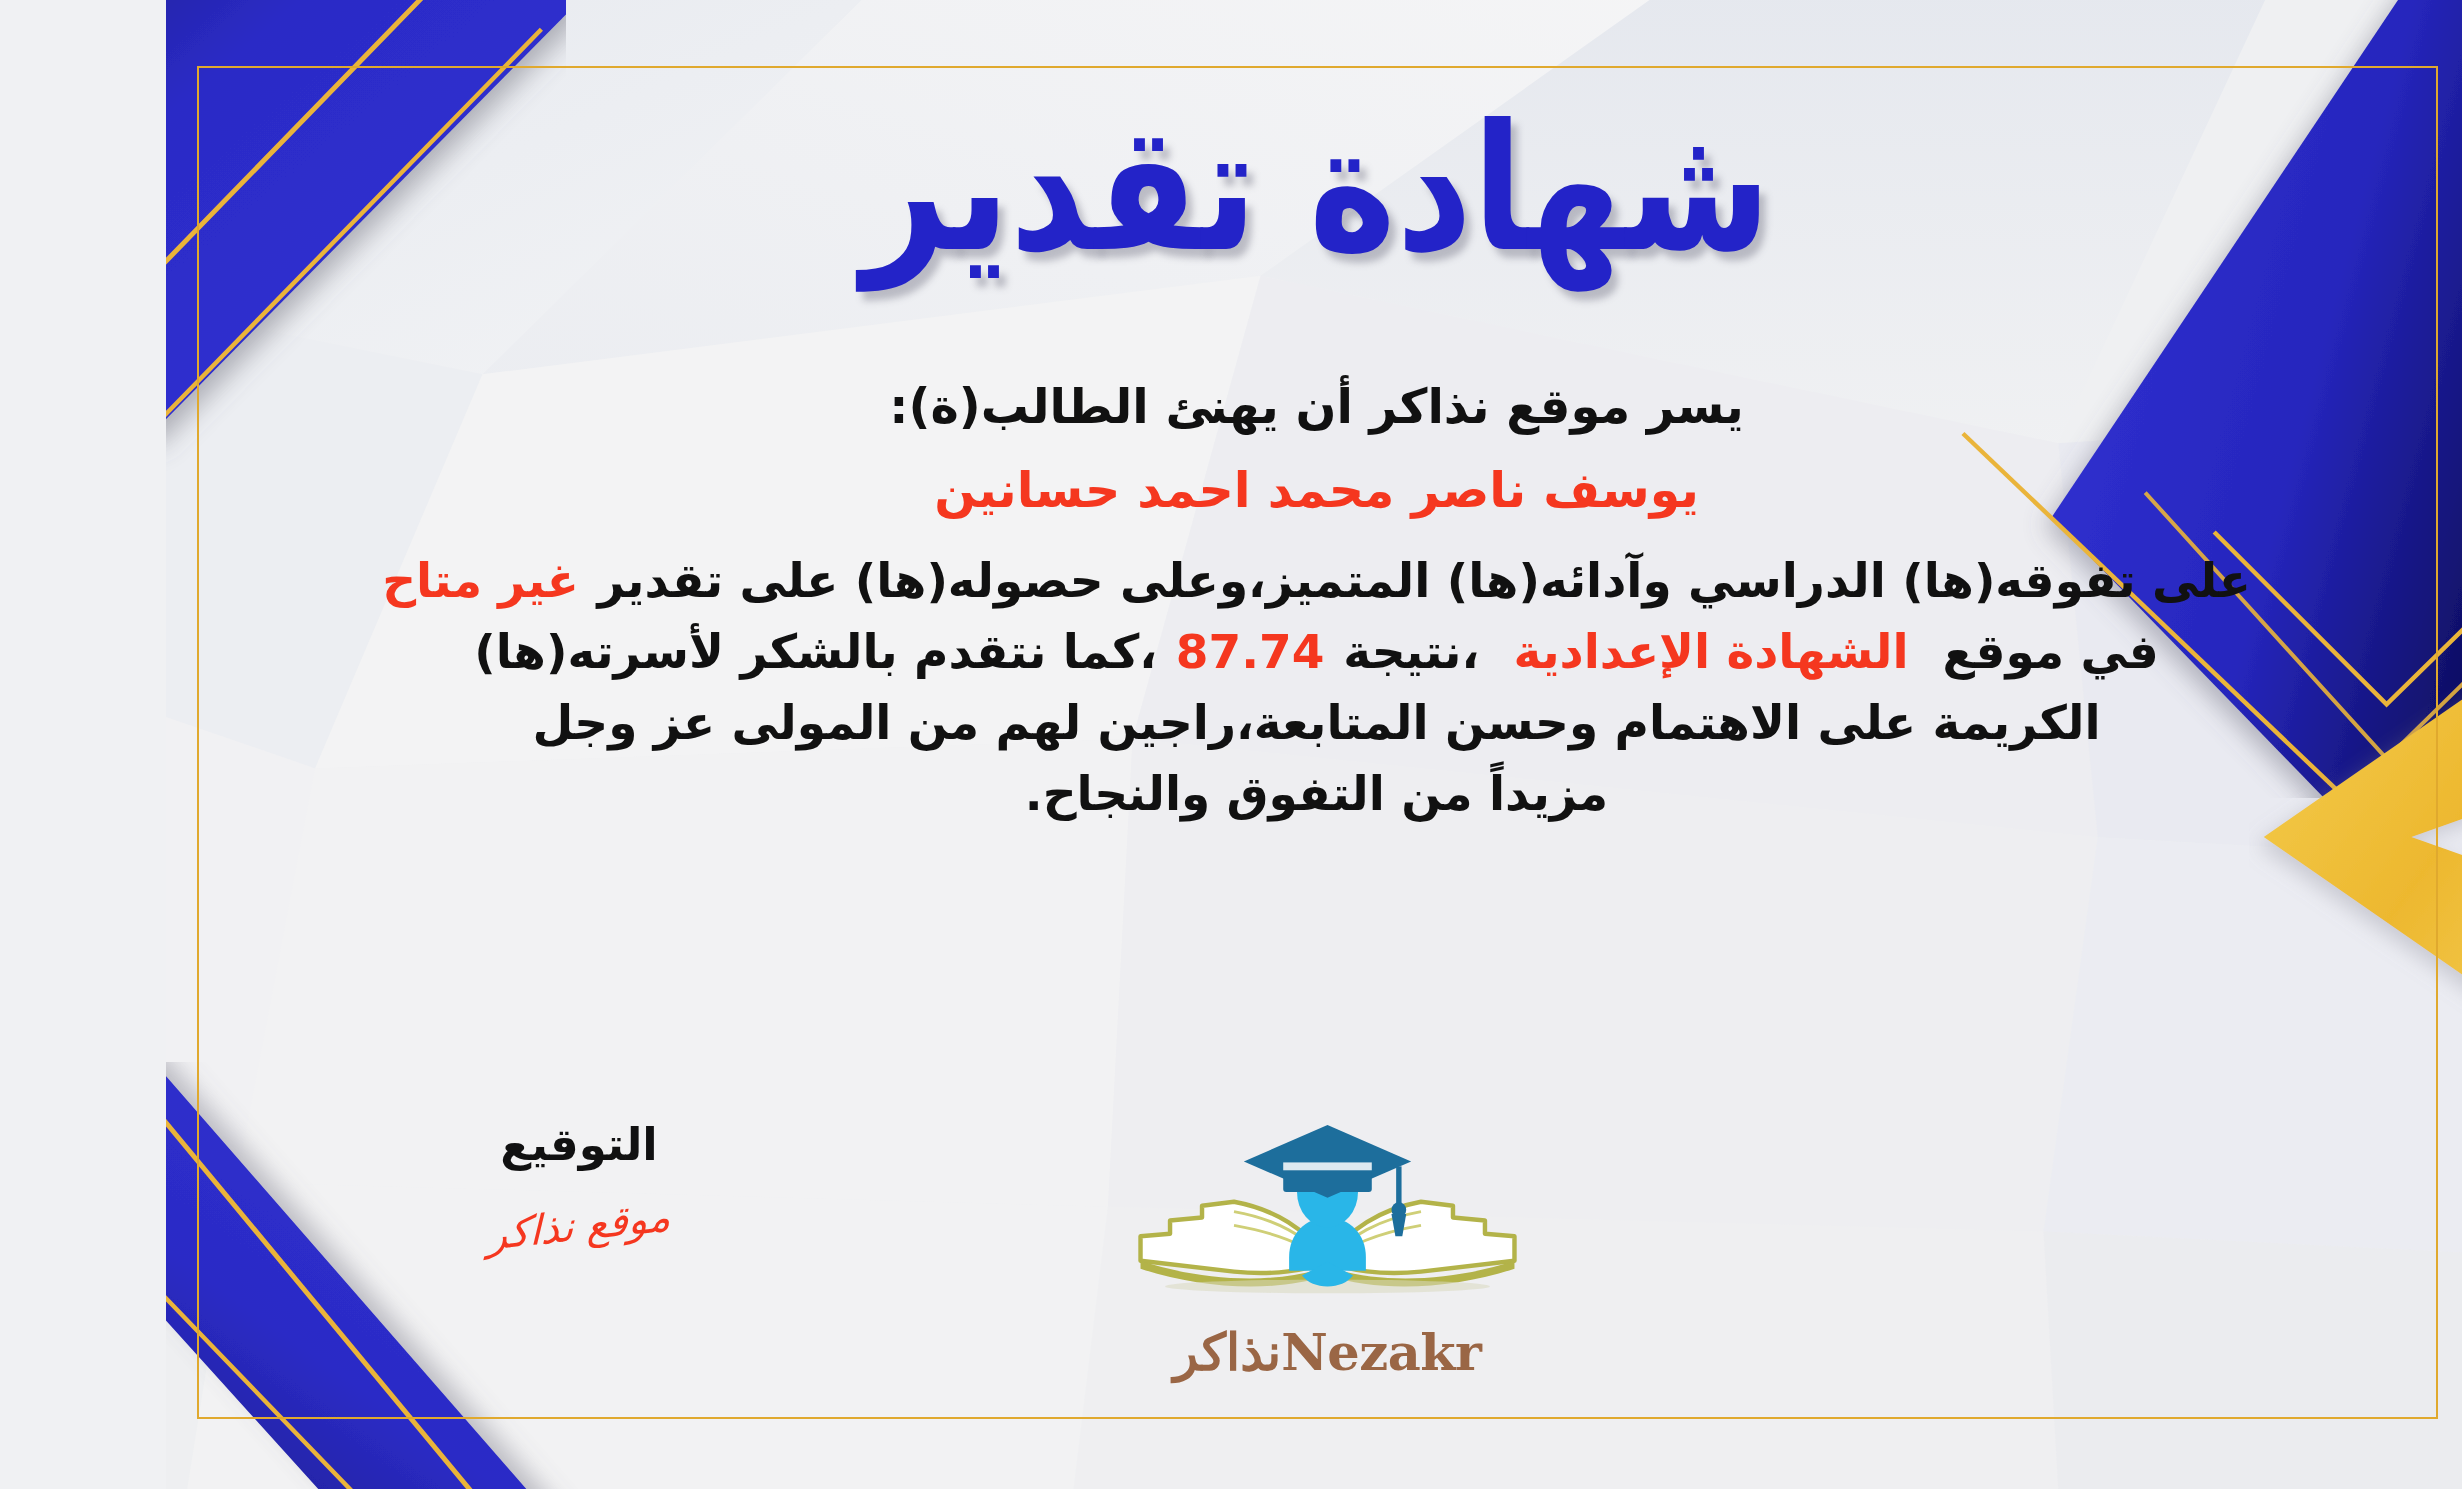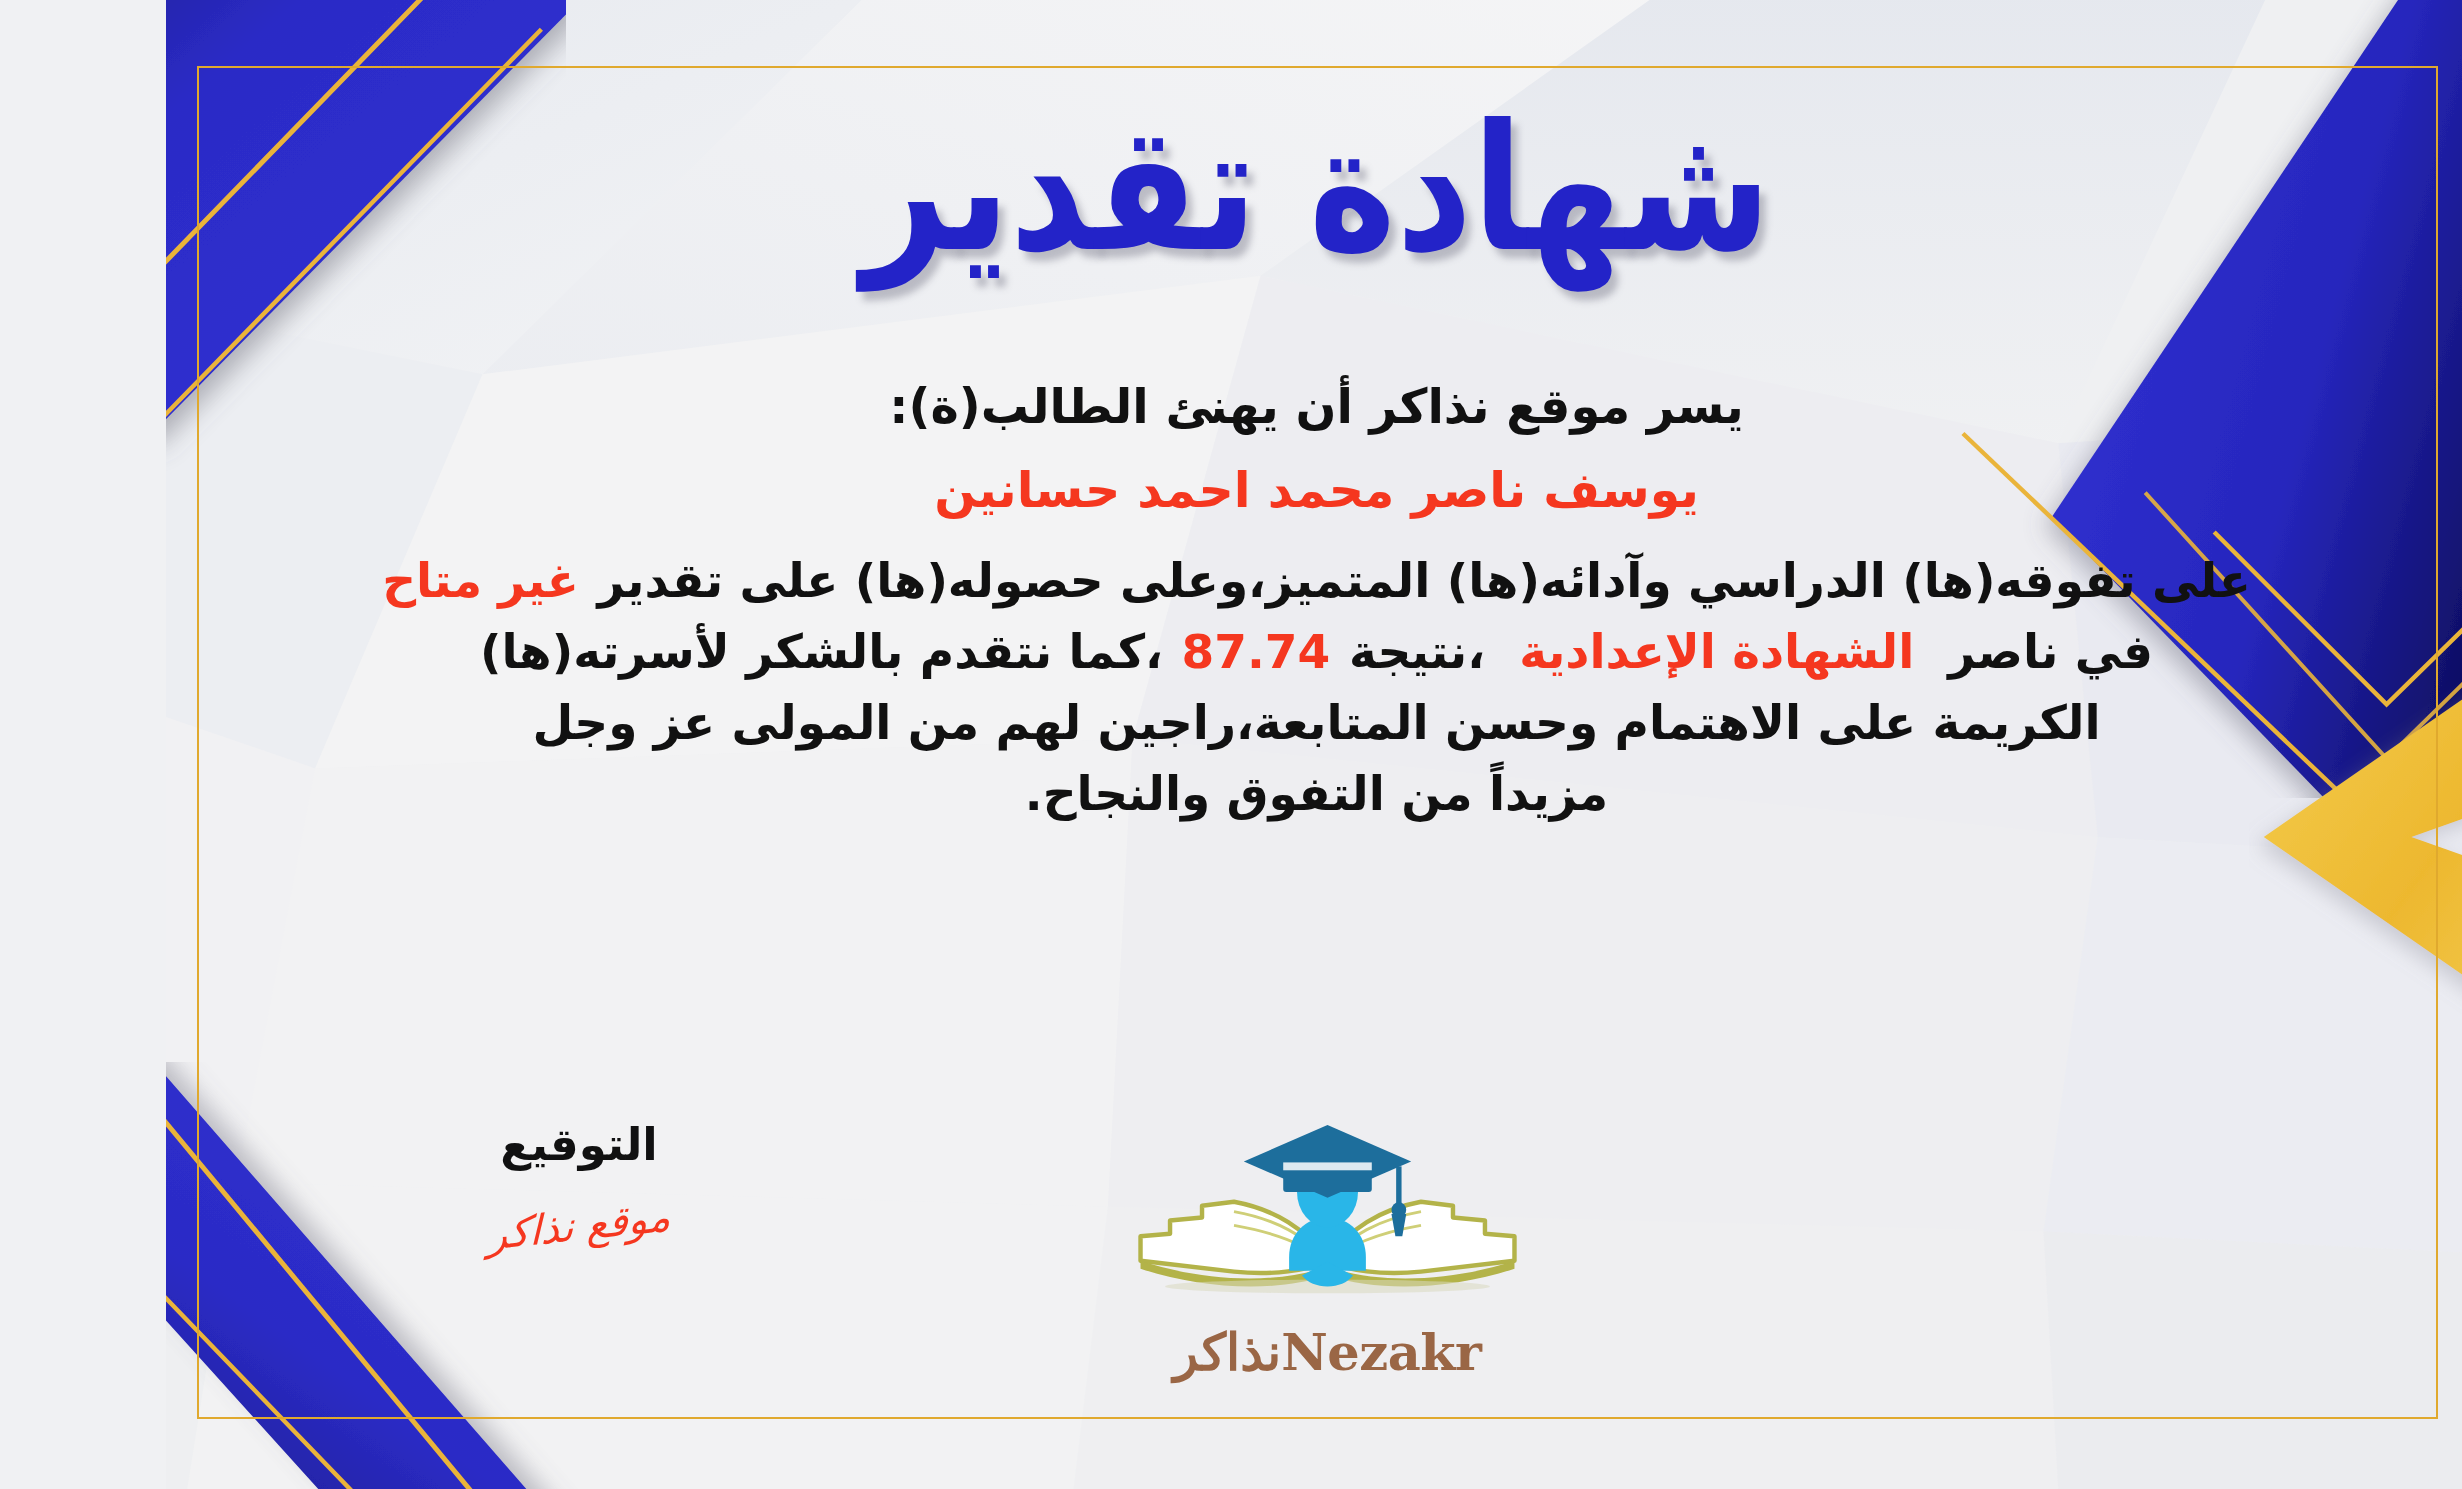--- a/index.html
+++ b/index.html
@@ -255,21 +255,21 @@
 
     <div class="line l-intro">يسر موقع نذاكر أن يهنئ الطالب(ة):</div>
 
     <div class="line l-name">يوسف ناصر محمد احمد حسانين</div>
 
     <div class="line l-b1">
       <span>على تفوقه(ها) الدراسي وآدائه(ها) المتميز،وعلى حصوله(ها) على تقدير</span><span class="gap-s"></span><span class="red">غير متاح</span>
     </div>
 
     <div class="line l-b2">
-      <span>في ناصر</span><span class="gap"></span><span class="red">الشهادة الإعدادية</span><span class="gap"></span><span>،نتيجة</span><span class="gap-s"></span><span class="red">87.74</span><span class="gap-s"></span><span>،كما نتقدم بالشكر لأسرته(ها)</span>
+      <span>في موقع</span><span class="gap"></span><span class="red">الشهادة الإعدادية</span><span class="gap"></span><span>،نتيجة</span><span class="gap-s"></span><span class="red">87.74</span><span class="gap-s"></span><span>،كما نتقدم بالشكر لأسرته(ها)</span>
     </div>
 
     <div class="line l-b3">الكريمة على الاهتمام وحسن المتابعة،راجين لهم من المولى عز وجل</div>
 
     <div class="line l-b4">مزيداً من التفوق والنجاح.</div>
   </div>
 
   <div class="bottom">
 
     <div class="sig-block">

